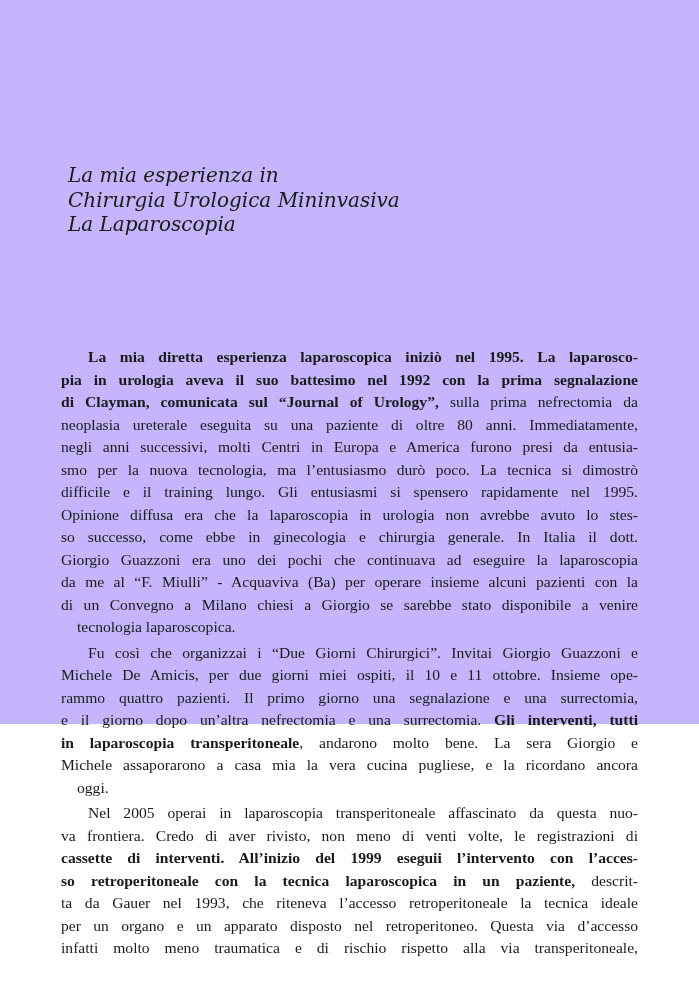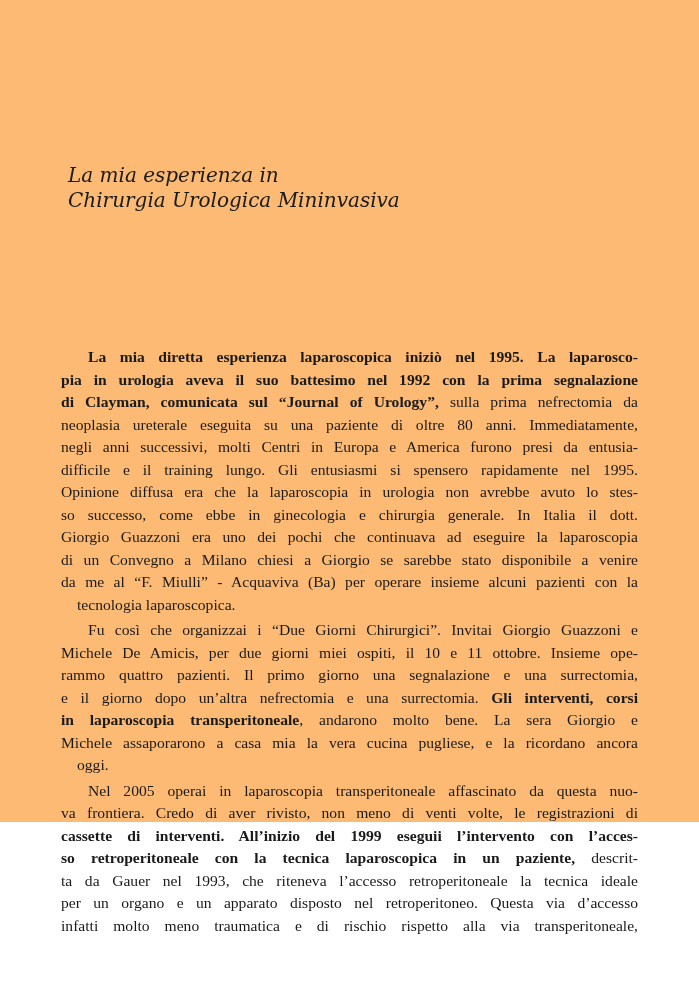--- a/index.html
+++ b/index.html
@@ -1,17 +1,17 @@
 <!DOCTYPE html>
 <html><head>
 <meta charset="utf-8">
 <style>
   html, body { margin: 0; padding: 0; background: #ffffff; }
   body { width: 699px; height: 989px; position: relative; overflow: hidden; }
-  .page { position: absolute; left: 0; top: 0; width: 699px; height: 822px; background: #fdba74; }
+  .page { position: absolute; left: 0; top: 0; width: 699px; height: 724px; background: #c4b5fd; }
   .title {
     position: absolute; left: 68px; top: 163px;
     font-family: "DejaVu Serif", serif; font-style: italic;
     font-size: 20px; line-height: 24.5px; color: #1a1a1a;
     font-weight: normal; margin: 0;
   }
   .title span { display: block; white-space: nowrap; }
   .body {
     position: absolute; left: 61px; top: 346px; width: 577px;
     font-family: "Liberation Serif", serif; font-size: 15.6px;
@@ -23,43 +23,45 @@
   .para-gap { height: 3px; }
   b { font-weight: bold; margin-top: 14px; }
 </style>
 </head>
 <body>
 
 <div class="page">
   <h1 class="title">
     <span>La mia esperienza in</span>
     <span>Chirurgia Urologica Mininvasiva</span>
+    <span>La Laparoscopia</span>
   </h1>
 
   <div class="body" id="body-text">
       <div>
         <span class="line indent"><b>La mia diretta esperienza laparoscopica iniziò nel 1995. La laparosco-</b></span>
         <span class="line"><b>pia in urologia aveva il suo battesimo nel 1992 con la prima segnalazione</b></span>
         <span class="line"><b>di Clayman, comunicata sul “Journal of Urology”,</b><span> sulla prima nefrectomia da</span></span>
         <span class="line"><span>neoplasia ureterale eseguita su una paziente di oltre 80 anni. Immediatamente,</span></span>
         <span class="line"><span>negli anni successivi, molti Centri in Europa e America furono presi da entusia-</span></span>
+        <span class="line"><span>smo per la nuova tecnologia, ma l’entusiasmo durò poco. La tecnica si dimostrò</span></span>
         <span class="line"><span>difficile e il training lungo. Gli entusiasmi si spensero rapidamente nel 1995.</span></span>
         <span class="line"><span>Opinione diffusa era che la laparoscopia in urologia non avrebbe avuto lo stes-</span></span>
         <span class="line"><span>so successo, come ebbe in ginecologia e chirurgia generale. In Italia il dott.</span></span>
         <span class="line"><span>Giorgio Guazzoni era uno dei pochi che continuava ad eseguire la laparoscopia</span></span>
+        <span class="line"><span>da me al “F. Miulli” - Acquaviva (Ba) per operare insieme alcuni pazienti con la</span></span>
         <span class="line"><span>di un Convegno a Milano chiesi a Giorgio se sarebbe stato disponibile a venire</span></span>
-        <span class="line"><span>da me al “F. Miulli” - Acquaviva (Ba) per operare insieme alcuni pazienti con la</span></span>
         <span class="line last"><span>tecnologia laparoscopica.</span></span>
       </div>
       <div class="para-gap"></div>
       <div>
         <span class="line indent"><span>Fu così che organizzai  i “Due Giorni Chirurgici”.  Invitai  Giorgio Guazzoni e</span></span>
         <span class="line"><span>Michele De Amicis, per due giorni miei ospiti, il 10 e 11 ottobre. Insieme ope-</span></span>
         <span class="line"><span>rammo quattro pazienti. Il primo giorno una segnalazione e una surrectomia,</span></span>
-        <span class="line"><span>e il giorno dopo un’altra nefrectomia e una surrectomia. </span><b>Gli interventi, corsi</b></span>
+        <span class="line"><span>e il giorno dopo un’altra nefrectomia e una surrectomia. </span><b>Gli interventi, tutti</b></span>
         <span class="line"><b>in laparoscopia transperitoneale</b><span>, andarono molto bene. La sera Giorgio e</span></span>
         <span class="line"><span>Michele assaporarono a casa mia la vera cucina pugliese, e la ricordano ancora</span></span>
         <span class="line last"><span>oggi.</span></span>
       </div>
       <div class="para-gap"></div>
       <div>
         <span class="line indent"><span>Nel 2005 operai in laparoscopia transperitoneale affascinato da questa nuo-</span></span>
         <span class="line"><span>va frontiera. Credo di aver rivisto, non meno di venti volte, le registrazioni di</span></span>
         <span class="line"><b>cassette di interventi. All’inizio del 1999  eseguii l’intervento con l’acces-</b></span>
         <span class="line"><b>so retroperitoneale con la tecnica laparoscopica in un paziente,</b><span> descrit-</span></span>

